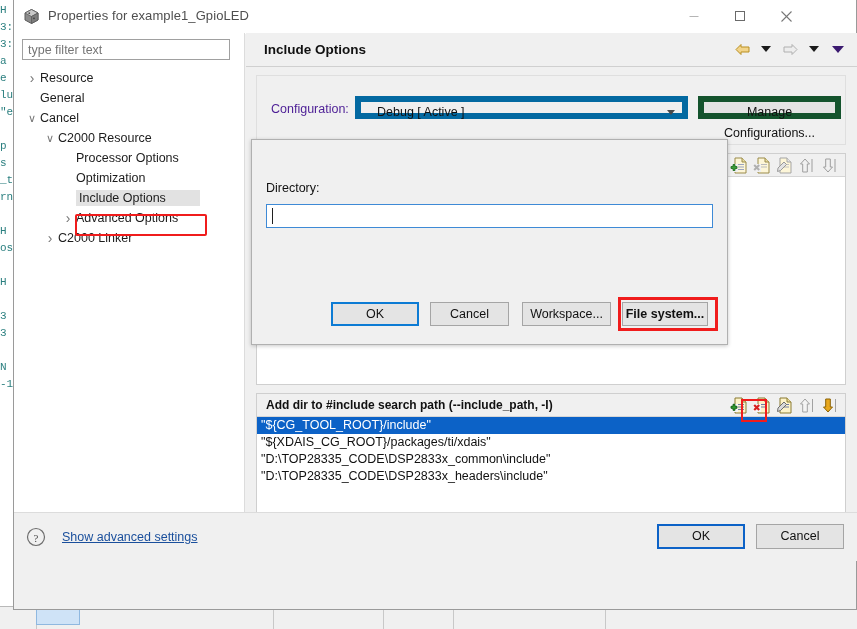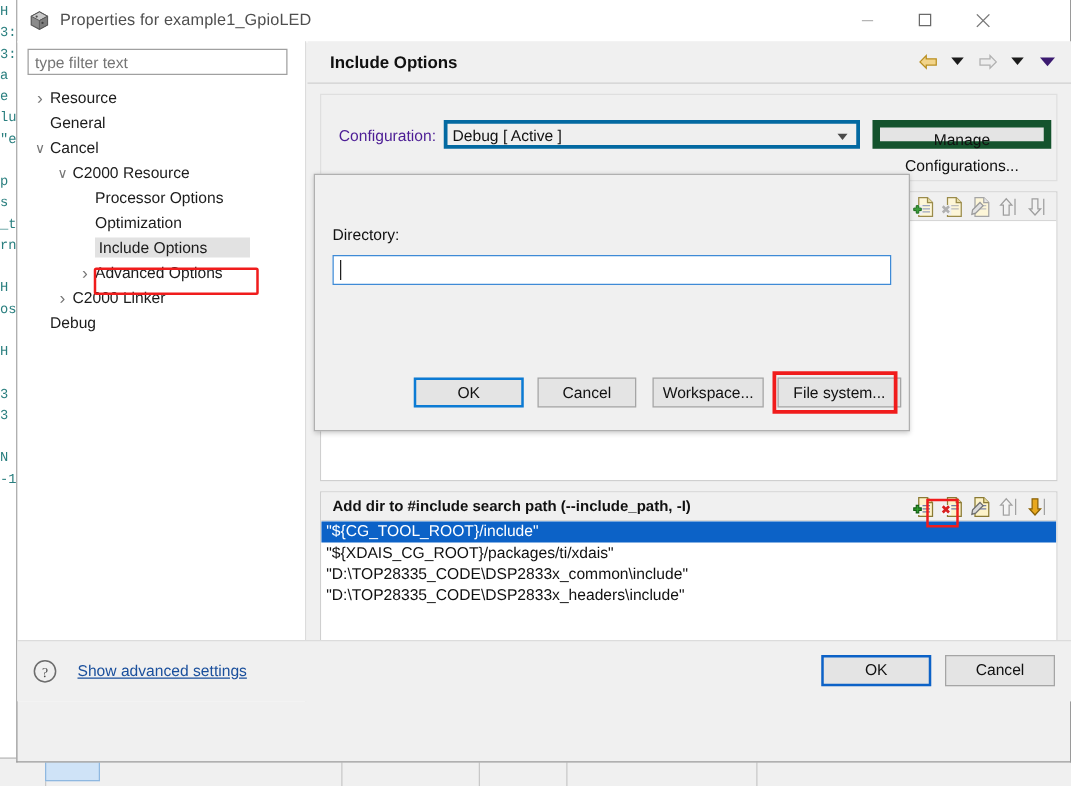--- a/index.html
+++ b/index.html
@@ -174,24 +174,24 @@
     box-sizing: border-box;
   }
   .cfg-label {
     position: absolute; left: 14px; top: 26px;
     font-size: 12.5px; color: #4c1d95;
   }
   .cfg-combo {
     position: absolute; left: 98px; top: 20px;
     width: 333px; height: 23px;
     background: #efefef;
-    border: 3px solid #0369a1;
+    border: 6px solid #0369a1;
     box-sizing: border-box;
     font-size: 12.5px; color: #111;
-    padding-left: 4px; line-height: 21px;
+    padding-left: 16px; line-height: 21px;
   }
   .cfg-combo .arrow {
     position: absolute; right: 7px; top: 8px;
     width: 0; height: 0;
     border-left: 4.5px solid transparent;
     border-right: 4.5px solid transparent;
     border-top: 5px solid #4a4a4a;
   }
   .cfg-manage {
     position: absolute; left: 441px; top: 20px;
@@ -328,21 +328,21 @@
     height: 24px;
     background: #e4e4e4;
     border: 1px solid #a5a5a5;
     box-sizing: border-box;
     font-size: 12.5px; color: #111;
     text-align: center; line-height: 22px;
   }
   .dlg-ok { left: 79px; width: 88px; border: 2px solid #0c7bd4; line-height: 20px; }
   .dlg-cancel { left: 178px; width: 79px; }
   .dlg-ws { left: 270px; width: 89px; }
-  .dlg-fs { left: 370px; width: 99px; }
+  .dlg-fs { left: 370px; width: 86px; font-weight: bold; }
   .dlg-fs-highlight {
     position: absolute;
     left: 366px; top: 157px;
     width: 100px; height: 34px;
     border: 3px solid #f01c1c;
     box-sizing: border-box;
     pointer-events: none;
   }
 
   
@@ -435,24 +435,20 @@
             <span class="tlabel">Include Options</span>
           </div>
           <div class="tnode" style="padding-left: 46px;">
             <span class="twist" style="font-size: 14px;">›</span>
             <span class="tlabel">Advanced Options</span>
           </div>
           <div class="tnode" style="padding-left: 28px;">
             <span class="twist" style="font-size: 14px;">›</span>
             <span class="tlabel">C2000 Linker</span>
           </div>
-          <div class="tnode" style="padding-left: 10px;">
-            <span class="twist"></span>
-            <span class="tlabel">Debug</span>
-          </div>
         </div>
       <div class="tree-highlight"></div>
     </div>
 
     <div class="rpanel">
 
       <div class="page-head">
         <span class="page-title">Include Options</span>
         <div class="navbtns">
           <div class="nb">

